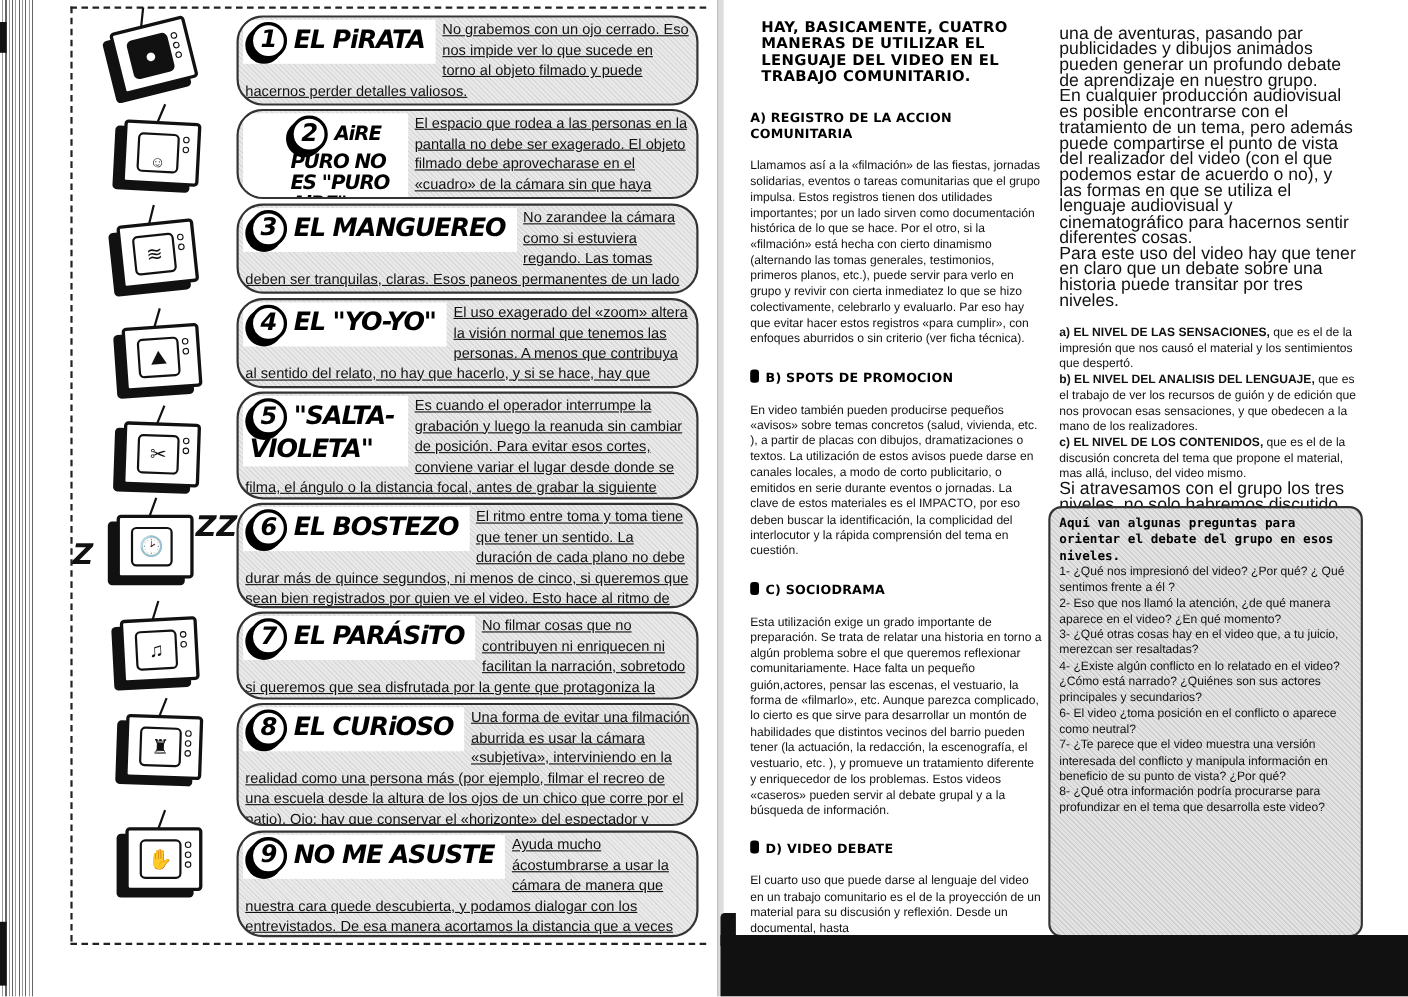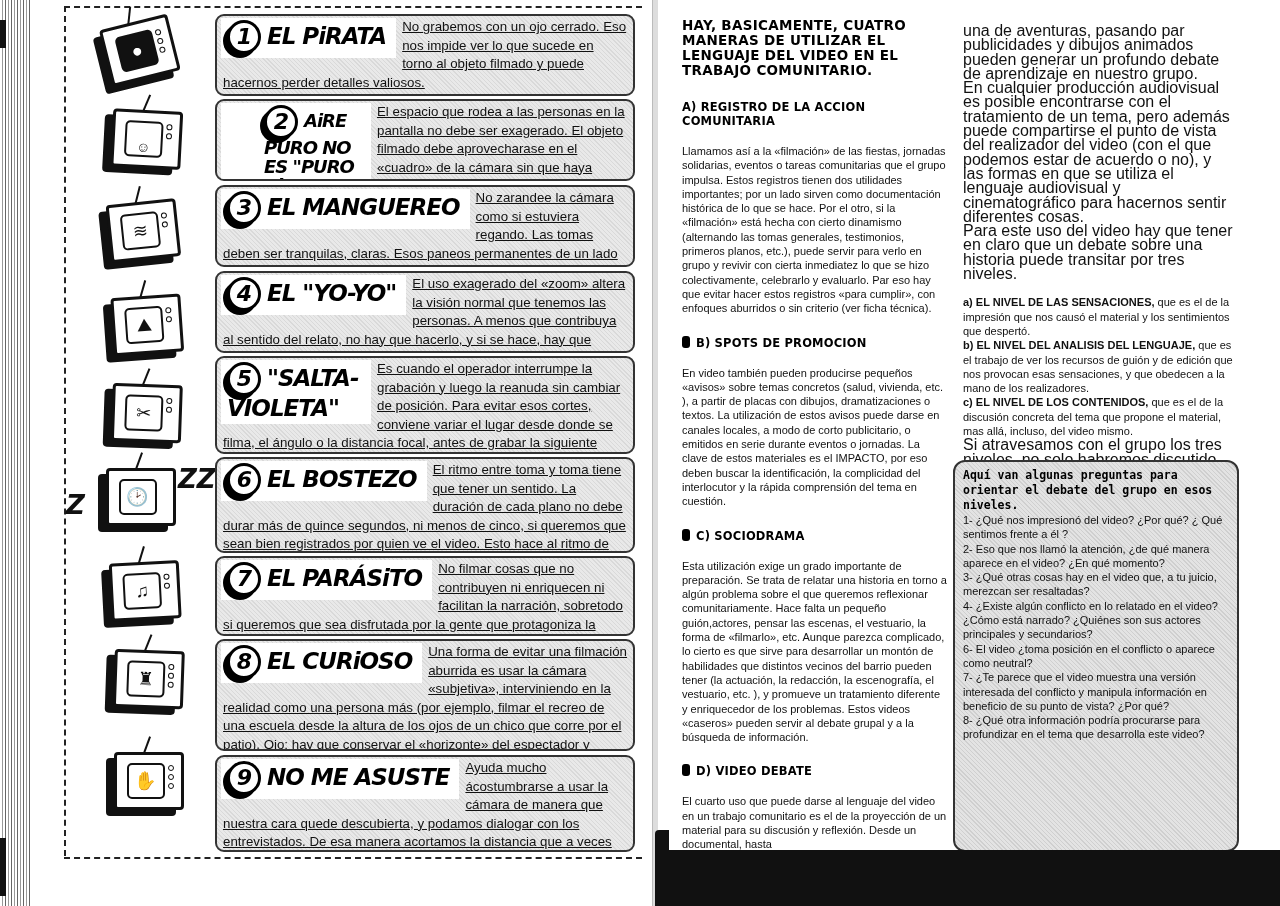--- a/index.html
+++ b/index.html
@@ -22,38 +22,38 @@
   .tv .body { position: absolute; left: 8px; top: 10px; width: 70px; height: 58px; border: 3px solid #111; background: #fff;
     box-shadow: -8px 6px 0 #111; border-radius: 4px; }
   .tv .screen { position: absolute; left: 10px; top: 8px; width: 38px; height: 36px; border: 2px solid #111; border-radius: 5px; background: #fff; }
   .tv .knobs { position: absolute; right: 5px; top: 10px; width: 8px; }
   .tv .knobs i { display: block; width: 6px; height: 6px; border: 1.5px solid #111; border-radius: 50%; margin-bottom: 3px; }
   .tv .antenna { position: absolute; top: -6px; left: 40px; width: 2px; height: 18px; background: #111; transform: rotate(20deg); }
   .tv .screen.dark { background: #111; }
   .tv .glyph { position: absolute; left: 0; top: 0; width: 100%; height: 100%; display: flex; align-items: center; justify-content: center; font-size: 18px; }
   .zz { position: absolute; font-family: "DejaVu Sans", sans-serif; font-weight: bold; font-style: italic; font-size: 26px; color: #111; }
 
-  .rule-box { position: absolute; left: 215px; width: 420px; border: 2px solid #333; border-radius: 9px;
+  .rule-box { position: absolute; left: 215px; width: 420px; border: 2px solid #333; border-radius: 24px;
     background: repeating-linear-gradient(45deg, #d9d9d9 0 1px, #e9e9e9 1px 3px); overflow: hidden; }
   .rule-title { float: left; background: #fff; padding: 2px 10px 4px 6px; margin: 2px 6px 2px 4px;
     font-family: "DejaVu Sans", sans-serif; font-weight: bold; font-style: italic; font-size: 23px; letter-spacing: -1px; line-height: 1.05; color: #000; }
   .rule-title .num { display: inline-block; width: 34px; height: 34px; border: 3px solid #000; border-radius: 50%; text-align: center; line-height: 28px;
     font-size: 22px; margin-right: 6px; box-shadow: -4px 4px 0 #000; vertical-align: middle; background: #fff; }
   .rule-text { font-size: 13.3px; line-height: 18.5px; padding: 2px 6px 16px 6px; color: #111; text-decoration: underline; }
 
   
   .gutter { position: absolute; left: 652px; top: 0; width: 6px; height: 906px; background: #ddd; border-left: 1px solid #bbb; }
   .blackblob { position: absolute; left: 655px; top: 850px; width: 625px; height: 56px; background: #111; }
   .blackblob2 { position: absolute; left: 655px; top: 830px; width: 14px; height: 30px; background: #111; border-radius: 4px 0 0 0; }
 
   
   .right-page { position: absolute; left: 658px; top: 0; width: 622px; height: 850px; background: #fff; }
   .col1 { position: absolute; left: 24px; top: 18px; width: 266px; }
   .col2 { position: absolute; left: 305px; top: 24px; width: 272px; }
-  .big-head { font-family: "DejaVu Sans", sans-serif; font-weight: bold; font-size: 13.5px; line-height: 15px; letter-spacing: 0.3px; text-transform: uppercase; color: #000; }
+  .big-head { font-family: "DejaVu Sans", sans-serif; font-weight: bold; font-size: 13.5px; line-height: 15px; letter-spacing: 0.3px; text-transform: uppercase; color: #000; margin-left: 10px; }
   .sec-head { font-family: "DejaVu Sans", sans-serif; font-weight: bold; font-size: 11.5px; text-transform: uppercase; margin: 20px 0 16px; color: #000; letter-spacing: 0.2px; }
   .sec-head .mark { display: inline-block; width: 8px; height: 12px; background: #000; margin-right: 6px; vertical-align: -1px; border-radius: 3px; }
   .para { font-size: 11px; line-height: 14.3px; color: #111; }
   .c2p { font-size: 16px; line-height: 14.3px; color: #111; }
   .level { font-size: 11px; line-height: 14.3px; }
   .level b { font-weight: bold; }
   .gap { height: 14px; }
   .qbox { position: absolute; left: 295px; top: 460px; width: 286px; height: 392px; border: 2px solid #333; border-radius: 12px;
     background: repeating-linear-gradient(45deg, #cfcfcf 0 1px, #e3e3e3 1px 3px); padding: 6px 8px; }
   .qbox .qhead { font-family: "DejaVu Sans Mono", monospace; font-weight: bold; font-size: 11.5px; line-height: 15px; color: #000; }

